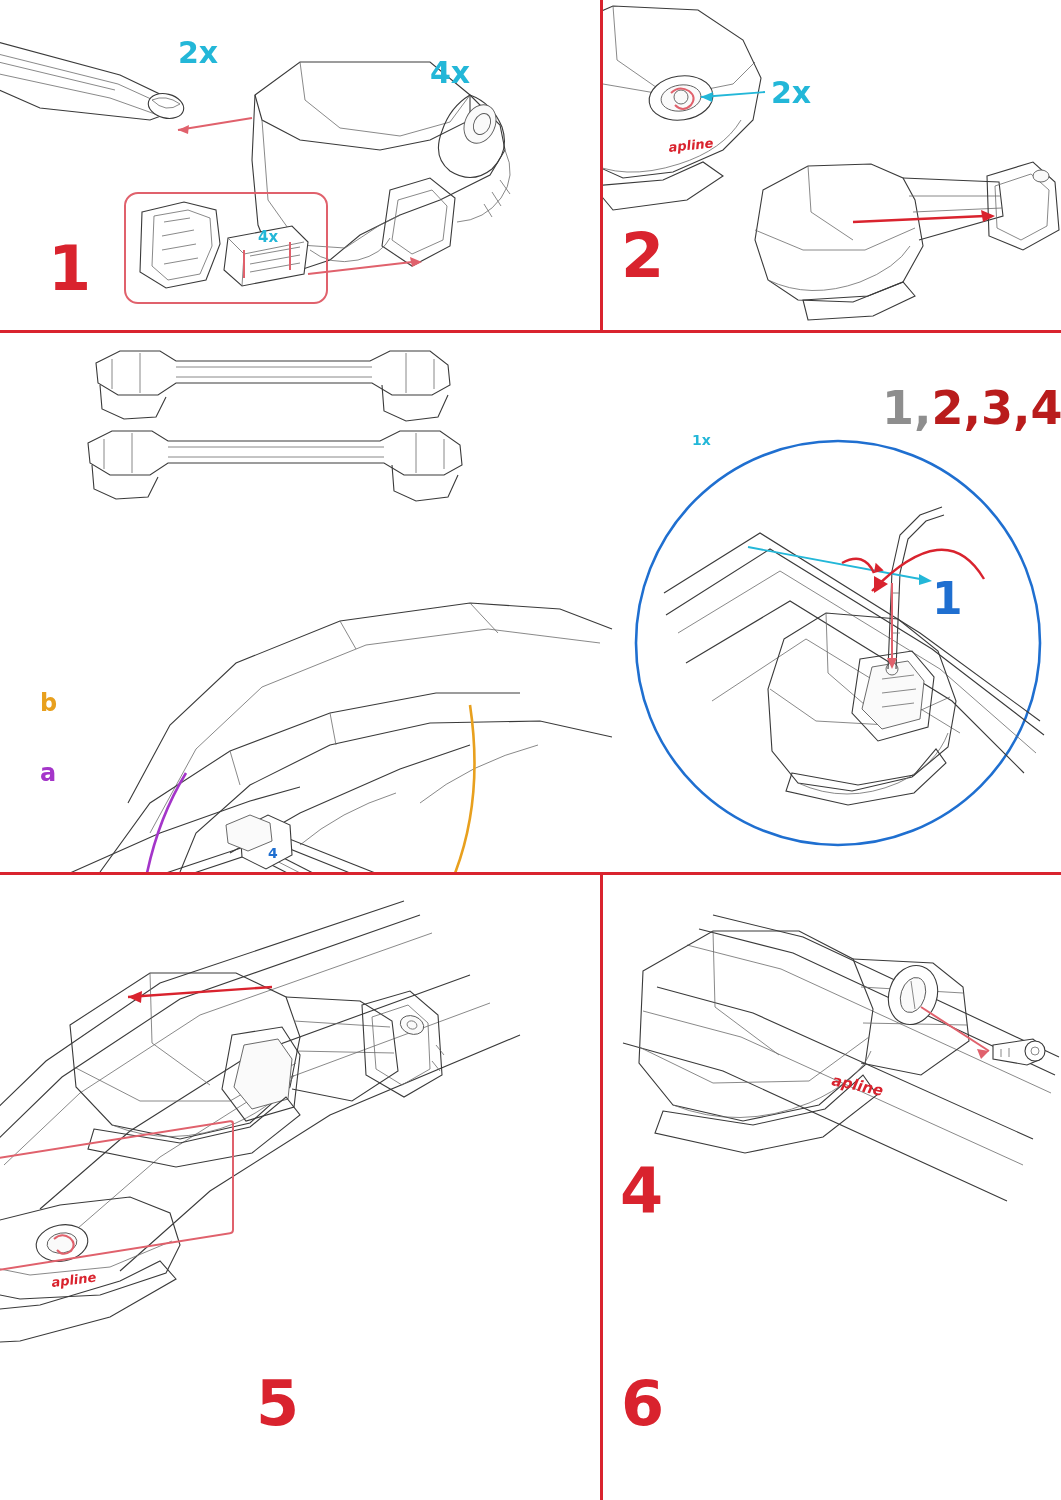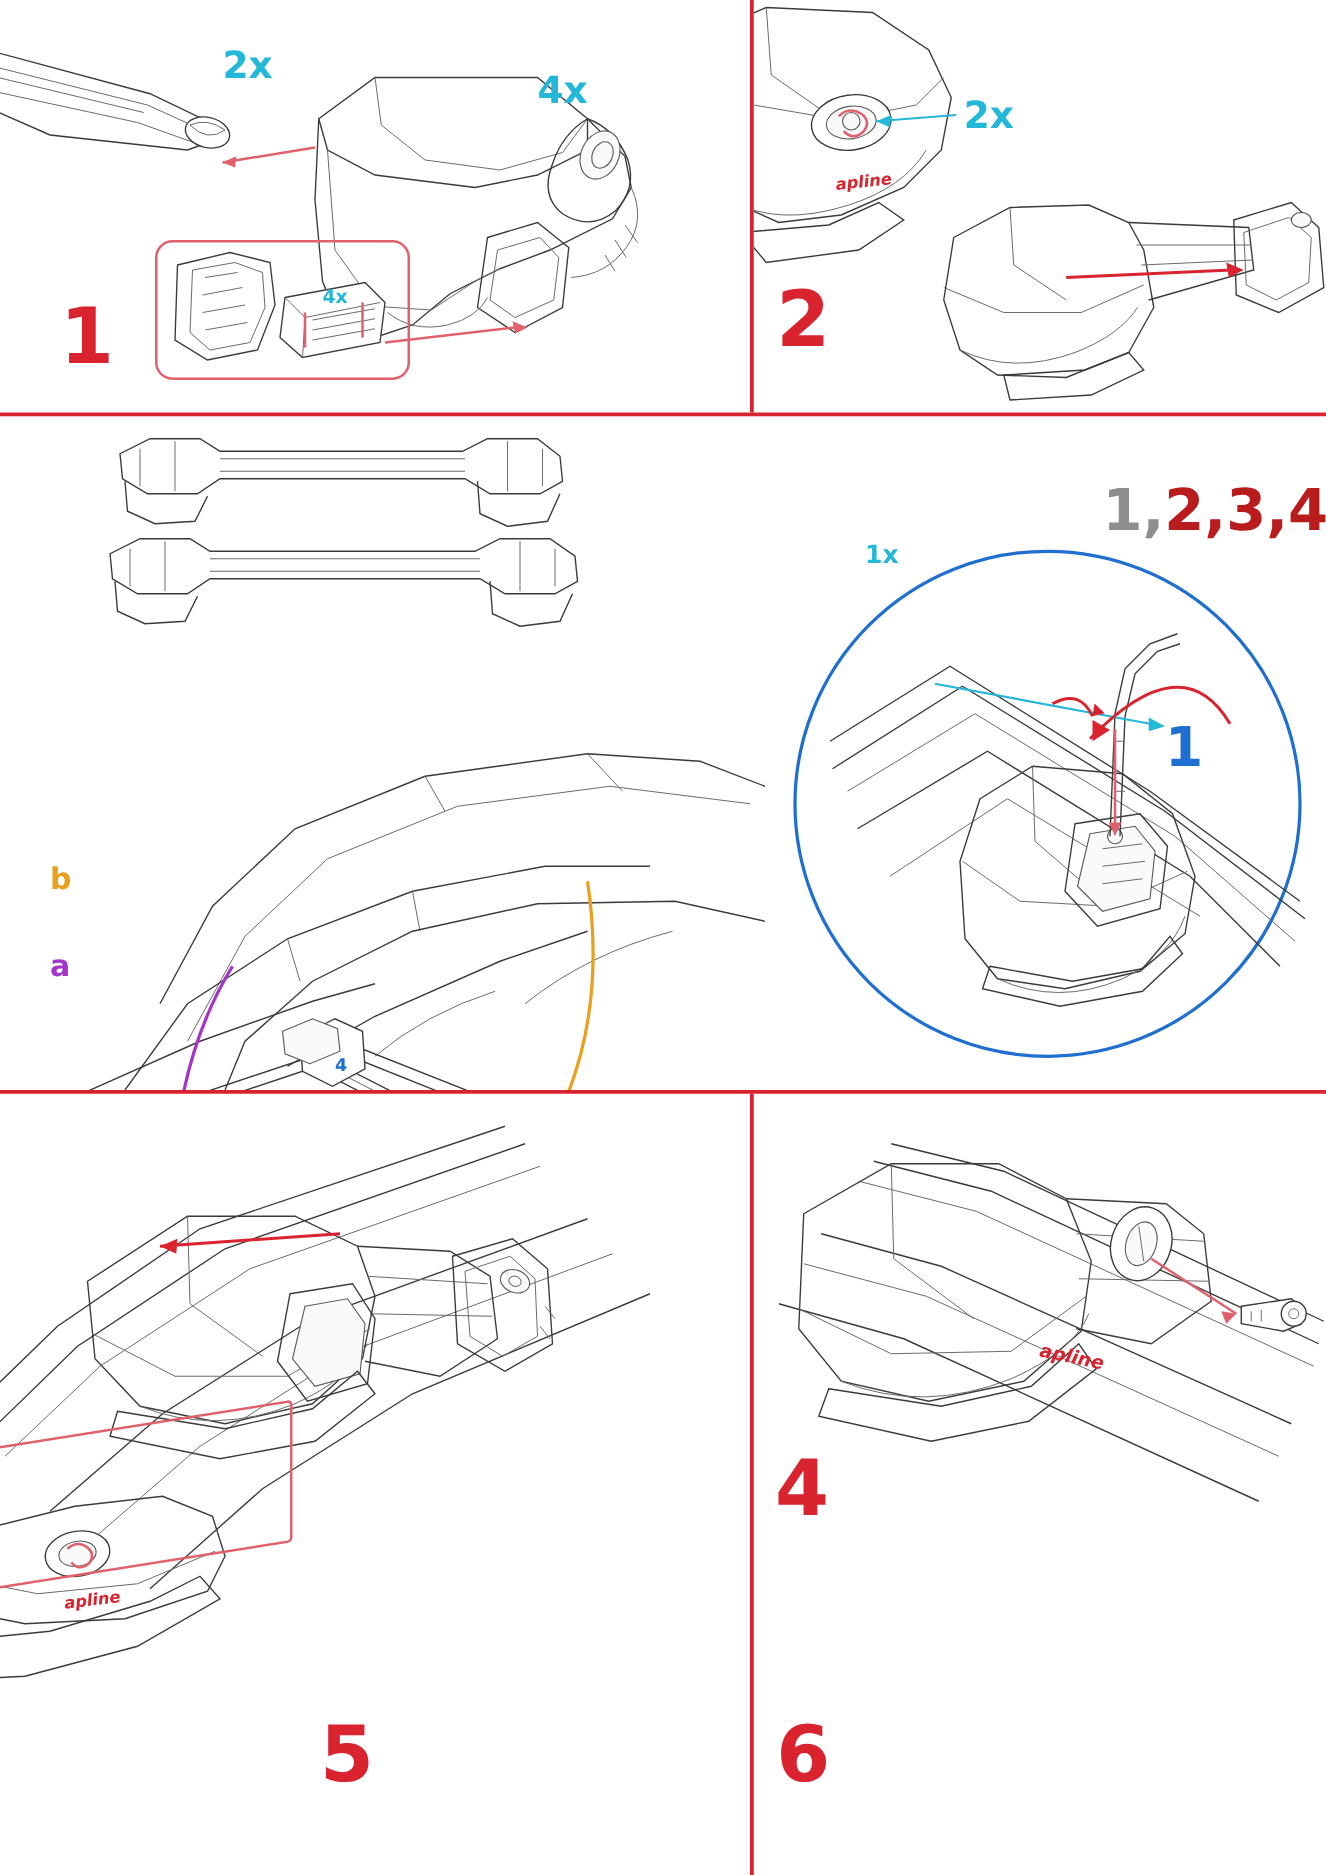--- a/index.html
+++ b/index.html
@@ -63,21 +63,21 @@
 
   
   .qty {
     position: absolute;
     font-family: "DejaVu Sans", sans-serif;
     font-size: 30px;
     font-weight: 600;
     color: #23b7d8;
     line-height: 1;
   }
-  .qty.small { font-size: 20px; }
+  .qty.small { font-size: 14px; }
 
   .letter-lbl {
     position: absolute;
     font-family: "DejaVu Sans", sans-serif;
     font-size: 24px;
     font-weight: 700;
     line-height: 1;
   }
   .lbl-b { color: #e8a01e; }
   .lbl-a { color: #a435c9; }

